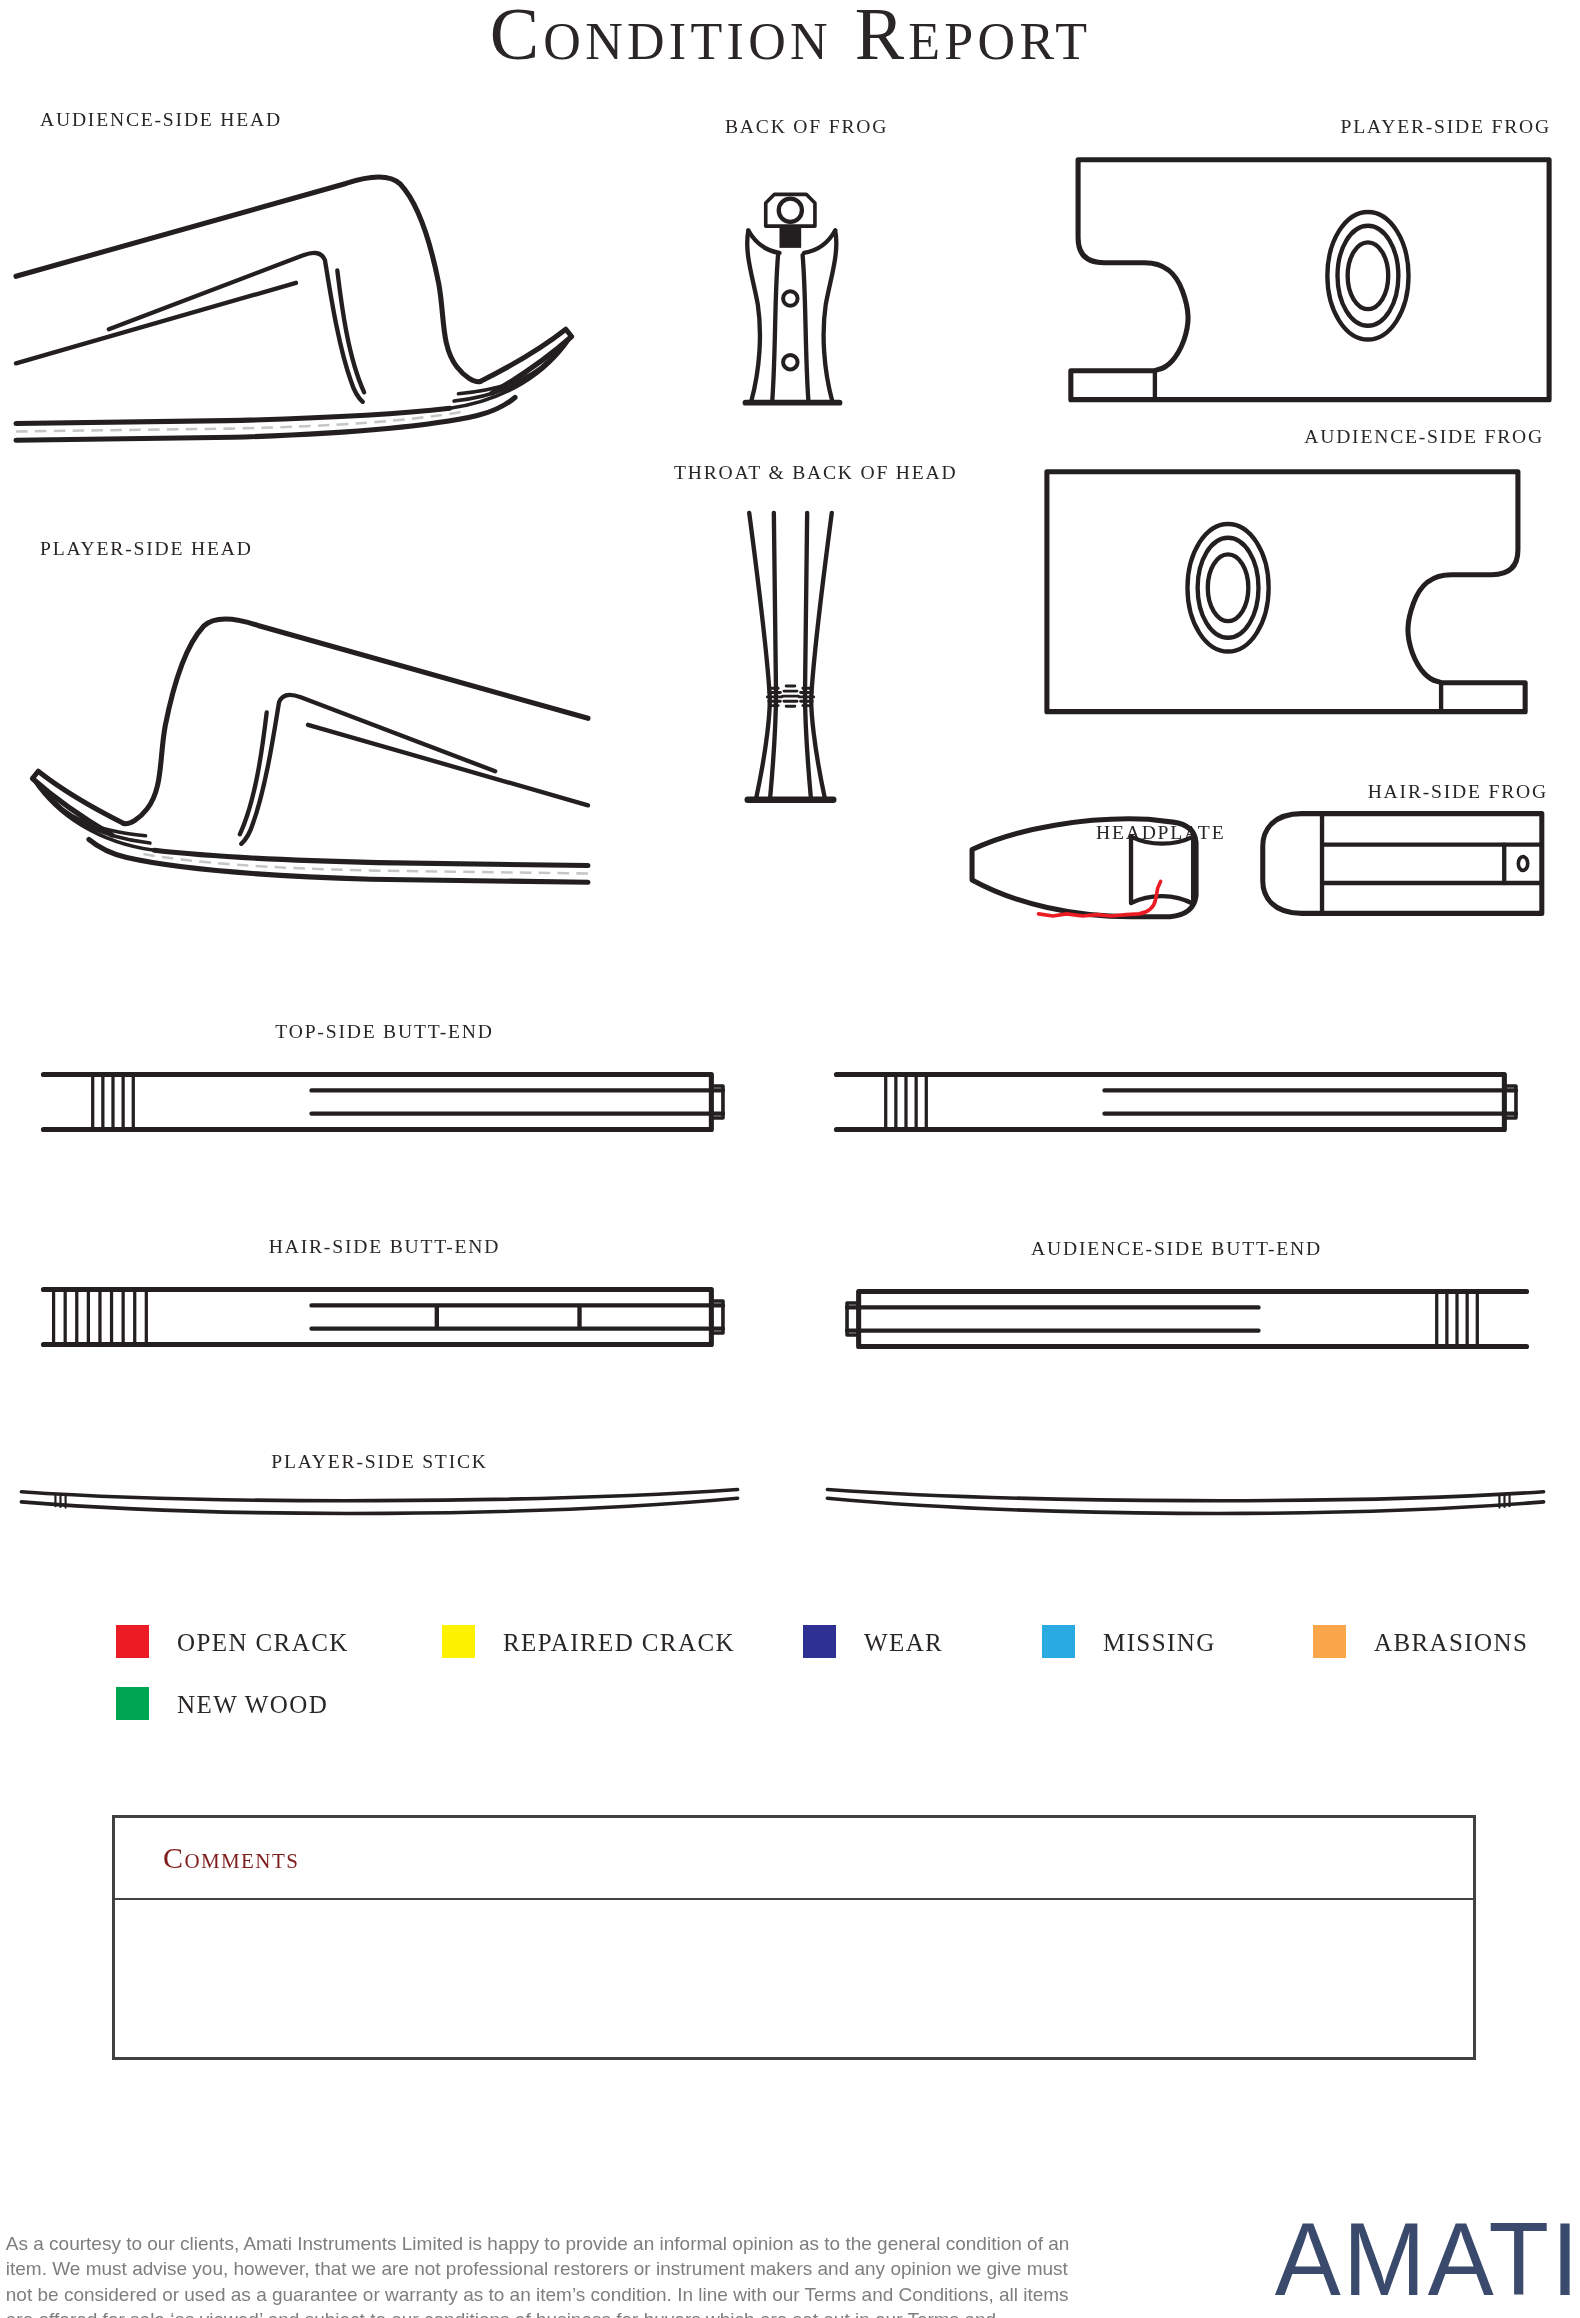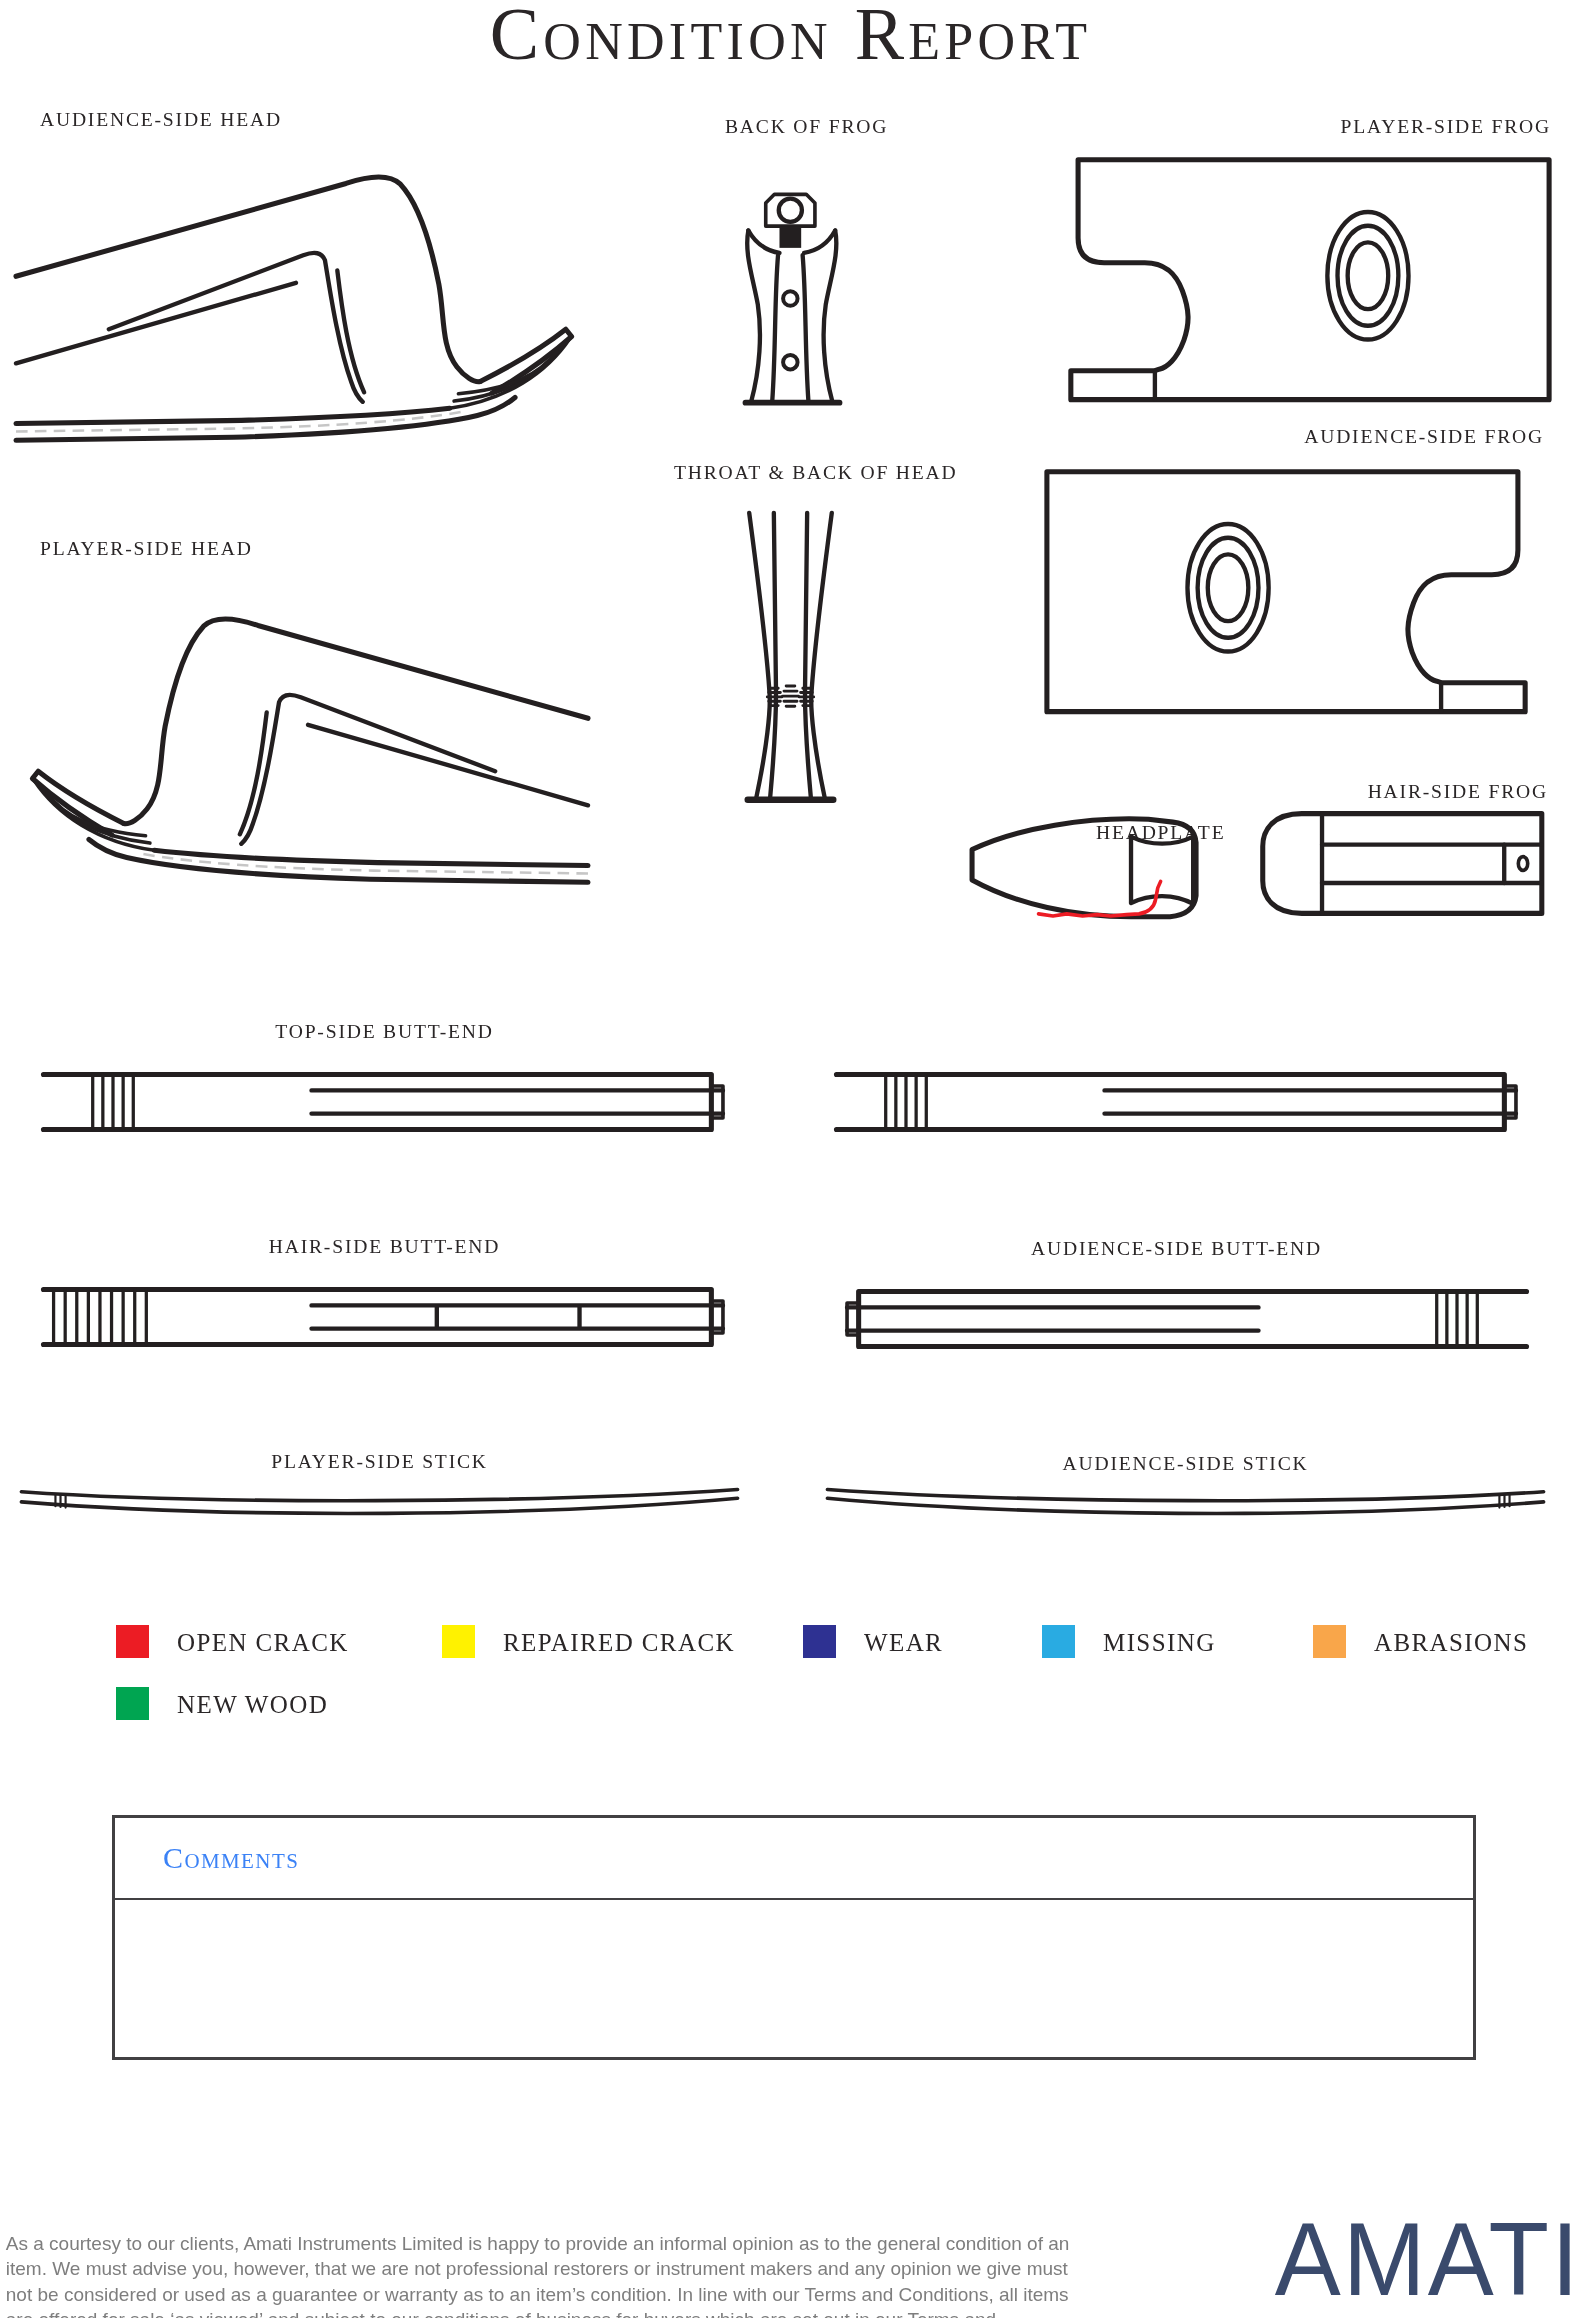--- a/index.html
+++ b/index.html
@@ -15,21 +15,21 @@
   .flip{transform:scaleX(-1);}
   .ln,.ln9,.ln8,.ln6,.ln55,.ln5,.ln45,.ln4,.ln35,.ln3{fill:none;stroke:#231F20;stroke-linecap:round;stroke-linejoin:round;}
   .ln{stroke-width:7;} .ln9{stroke-width:9;} .ln8{stroke-width:8;} .ln6{stroke-width:6;}
   .ln55{stroke-width:5.5;} .ln5{stroke-width:5;} .ln45{stroke-width:4.5;} .ln4{stroke-width:4;} .ln3{stroke-width:3;}
   .hairdash{fill:none;stroke:#c6c6c6;stroke-width:3.5;stroke-dasharray:16 10;}
   .crack{fill:none;stroke-width:5;stroke-linecap:round;stroke-linejoin:round;}
   .swatch{position:absolute;width:33px;height:33px;}
   .leglbl{position:absolute;height:33px;line-height:35px;font-size:25px;letter-spacing:1.4px;white-space:nowrap;}
   .comments{position:absolute;left:112px;top:1815px;width:1358px;height:239px;border:3.6px solid #414042;}
   .comments-header{height:80px;border-bottom:2.9px solid #414042;display:flex;align-items:center;padding-left:48px;}
-  .comments-heading{font-variant:small-caps;font-size:30px;letter-spacing:1.4px;color:#3b82f6;}
+  .comments-heading{font-variant:small-caps;font-size:30px;letter-spacing:1.4px;color:#7f1d1d;}
   .comments-body{height:157px;}
   .disclaimer{position:absolute;left:5.8px;top:2231px;width:1080px;
               font-family:"Liberation Sans",sans-serif;font-size:19px;line-height:1.33;color:#7e7e7e;}
   .logo{position:absolute;left:1270px;top:2203px;width:311px;height:112px;line-height:112px;
         font-family:"Liberation Sans",sans-serif;font-size:99px;letter-spacing:2.2px;
         text-align:right;transform:scaleY(1.05);font-weight:400;}
 </style>
 </head>
 <body>
 
@@ -42,21 +42,20 @@
   <div class="abs lbl rgt" style="left:1261px;top:116px;width:290px;">PLAYER-SIDE FROG</div>
   <div class="abs lbl rgt" style="left:1254px;top:426px;width:290px;">AUDIENCE-SIDE FROG</div>
   <div class="abs lbl" style="left:674px;top:462px;">THROAT &amp; BACK OF HEAD</div>
   <div class="abs lbl" style="left:40px;top:538px;">PLAYER-SIDE HEAD</div>
   <div class="abs lbl" style="left:1096px;top:822px;">HEADPLATE</div>
   <div class="abs lbl rgt" style="left:1258px;top:781px;width:290px;">HAIR-SIDE FROG</div>
   <div class="abs lbl ctr" style="left:42px;top:1021px;width:685px;">TOP-SIDE BUTT-END</div>
   <div class="abs lbl ctr" style="left:42px;top:1236px;width:685px;">HAIR-SIDE BUTT-END</div>
   <div class="abs lbl ctr" style="left:834px;top:1238px;width:685px;">AUDIENCE-SIDE BUTT-END</div>
   <div class="abs lbl ctr" style="left:19px;top:1451px;width:721px;">PLAYER-SIDE STICK</div>
-  <div class="abs lbl ctr" style="left:825px;top:1453px;width:721px;">AUDIENCE-SIDE STICK</div>
 
   <svg class="draw" style="left:16px;top:142px;" width="573" height="323" viewBox="0 0 790 445">
     <path class="ln" d="M 0,185 L 455,57 C 488,46 515,44 530,58 C 556,86 572,140 583,196 C 591,240 586,282 608,310 C 618,323 632,332 640,330"></path>
     <path class="ln" d="M 640,330 C 680,310 720,288 758,258 L 766,268 C 730,300 694,324 656,346"></path>
     <path class="ln5" d="M 764,270 C 732,318 676,356 598,367"></path>
     <path class="ln5" d="M 755,279 C 727,319 680,348 604,357"></path>
     <path class="ln5" d="M 746,288 C 722,320 684,340 610,347"></path>
     <path class="ln6" d="M 128,258 L 396,156 Q 420,147 426,163 C 433,205 444,280 462,330 Q 468,349 478,358"></path>
     <path class="ln6" d="M 0,305 L 386,194"></path>
     <path class="ln6" d="M 443,177 C 449,227 458,297 480,345"></path>

